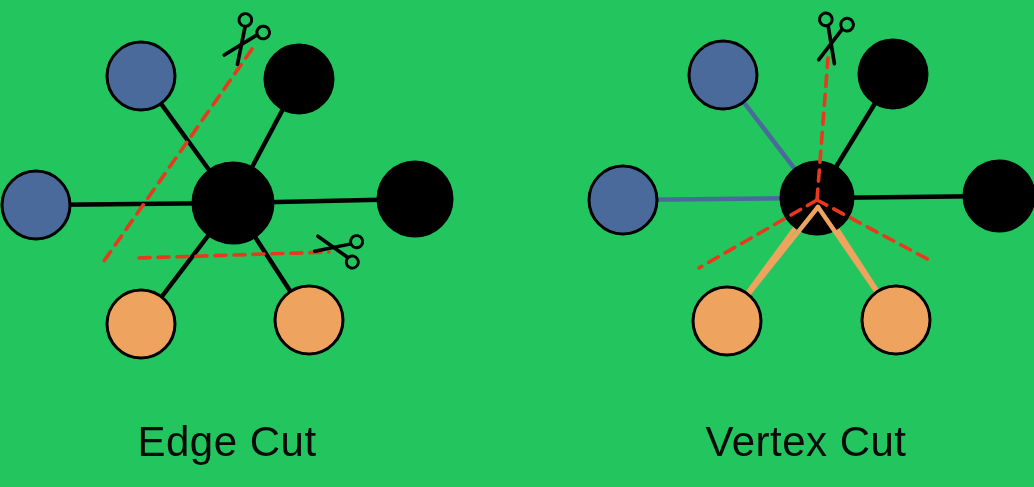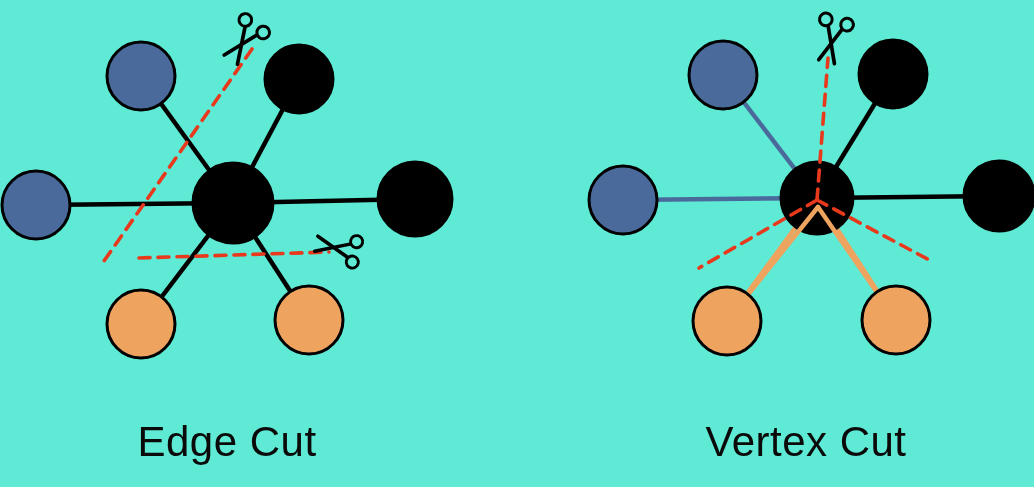--- a/index.html
+++ b/index.html
@@ -5,21 +5,21 @@
   html, body {
     margin: 0;
     padding: 0;
     background: #ffffff;
     font-family: "Liberation Sans", sans-serif;
   }
   .figure-wrap {
     position: relative;
     width: 1034px;
     height: 487px;
-    background: #5eead4;
+    background: #22c55e;
     overflow: hidden;
   }
   svg { display: block; }
   .panel-title {
     font-family: "Liberation Sans", sans-serif;
     font-size: 42px;
     font-weight: 300;
     letter-spacing: 0.5px;
     fill: #0a0a0a;
   }

